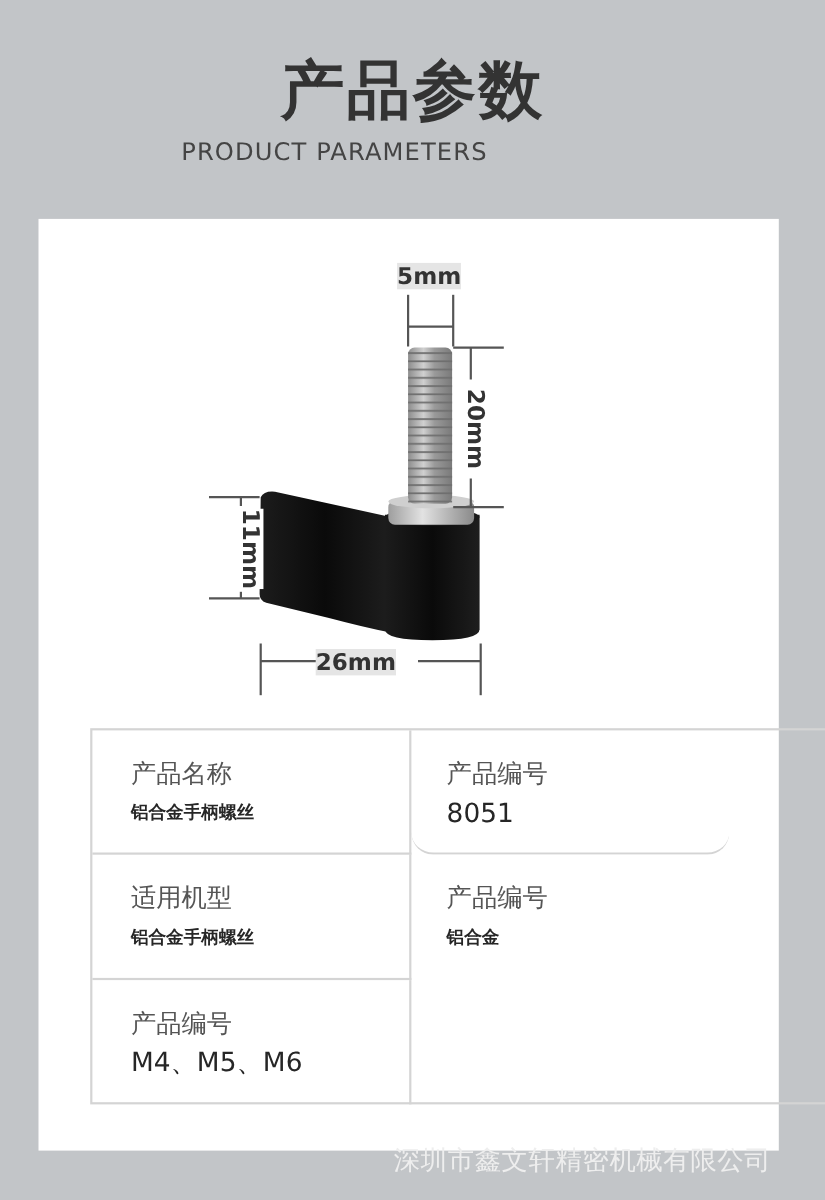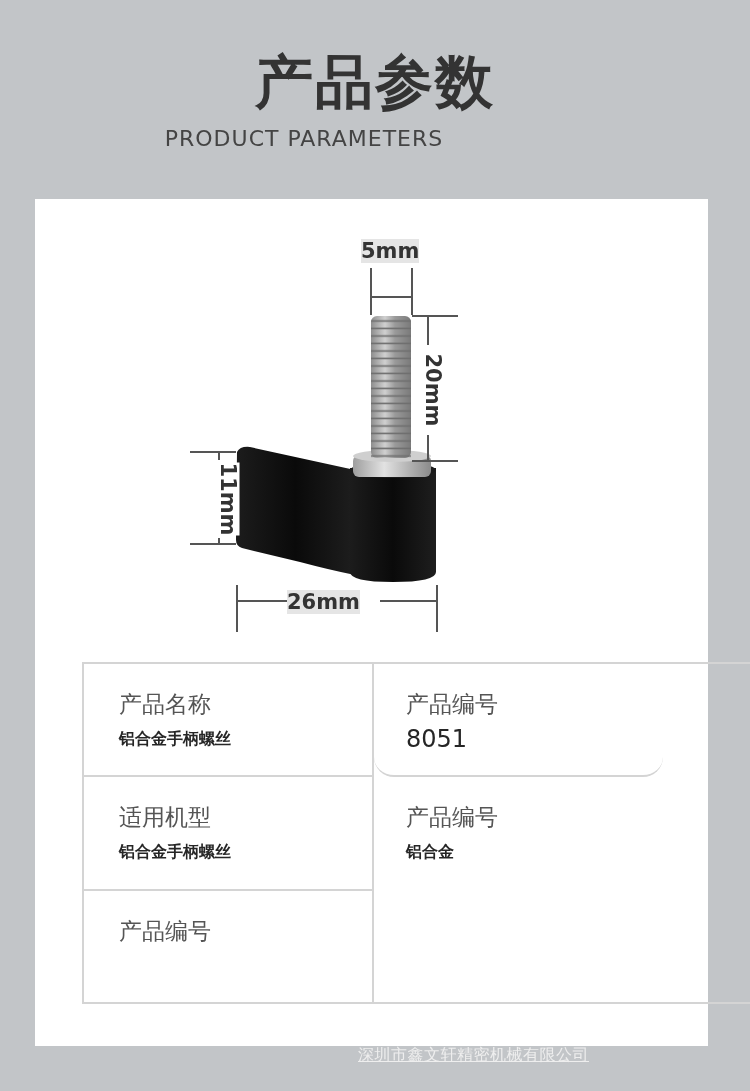--- a/index.html
+++ b/index.html
@@ -47,22 +47,22 @@
   .cell:nth-child(2n) { border-right: none; padding-left: 32px; border-radius: 20px; }
   .cell:nth-last-child(-n+2) { border-bottom: none; }
   .cell-label {
     font-size: 23px; color: #555555; line-height: 32px; display: block;
   }
   .cell-value {
     font-size: 24px; color: #262626; line-height: 34px; display: block; margin-top: 2px;
   }
   .cell-value.bold { font-weight: bold; font-size: 16px; }
   .footer {
-    position: absolute; left: 358px; top: 1040px; font-size: 16px;
-    color: #eeeeee; letter-spacing: 0.5px; line-height: 30px; text-decoration: underline;
+    position: absolute; left: 358px; top: 1040px; font-size: 24px;
+    color: #eeeeee; letter-spacing: 0.5px; line-height: 30px;
   }
 </style>
 </head>
 <body>
 
 <div class="title-cn">产品参数</div>
 <div class="title-en">PRODUCT PARAMETERS</div>
 
 <div class="card"></div>
 
@@ -144,16 +144,17 @@
   <div class="cell">
     <span class="cell-label">适用机型</span>
     <span class="cell-value bold">铝合金手柄螺丝</span>
   </div>
   <div class="cell">
     <span class="cell-label">产品编号</span>
     <span class="cell-value bold">铝合金</span>
   </div>
   <div class="cell">
     <span class="cell-label">产品编号</span>
+    <span class="cell-value">M4、M5、M6</span>
   </div>
 </div>
 
 <div class="footer">深圳市鑫文轩精密机械有限公司</div>
 
 </body></html>

